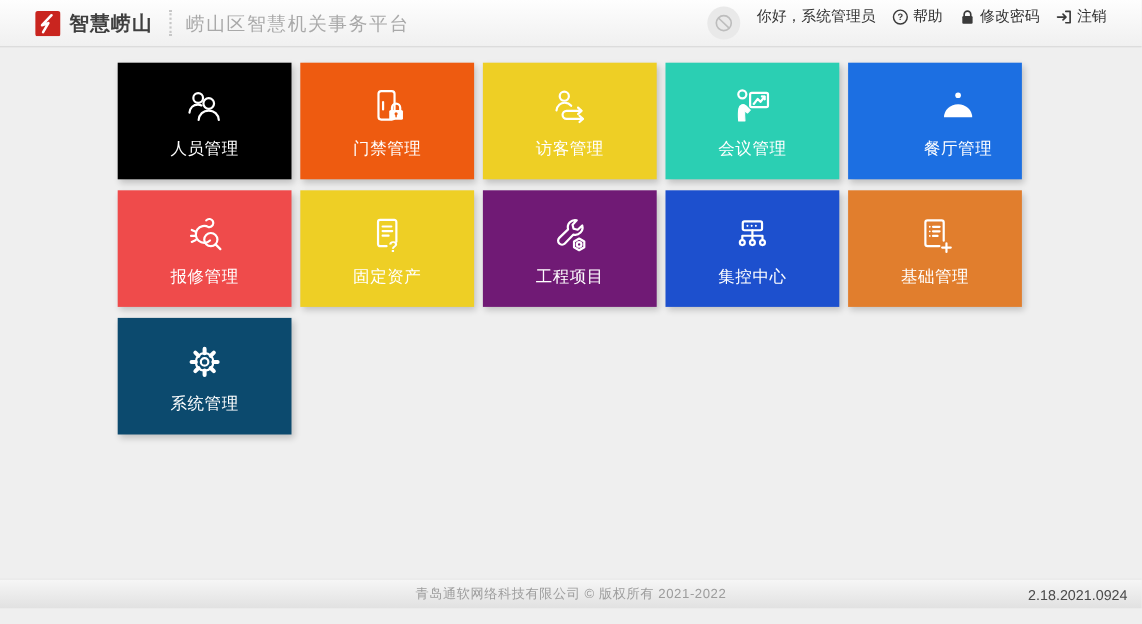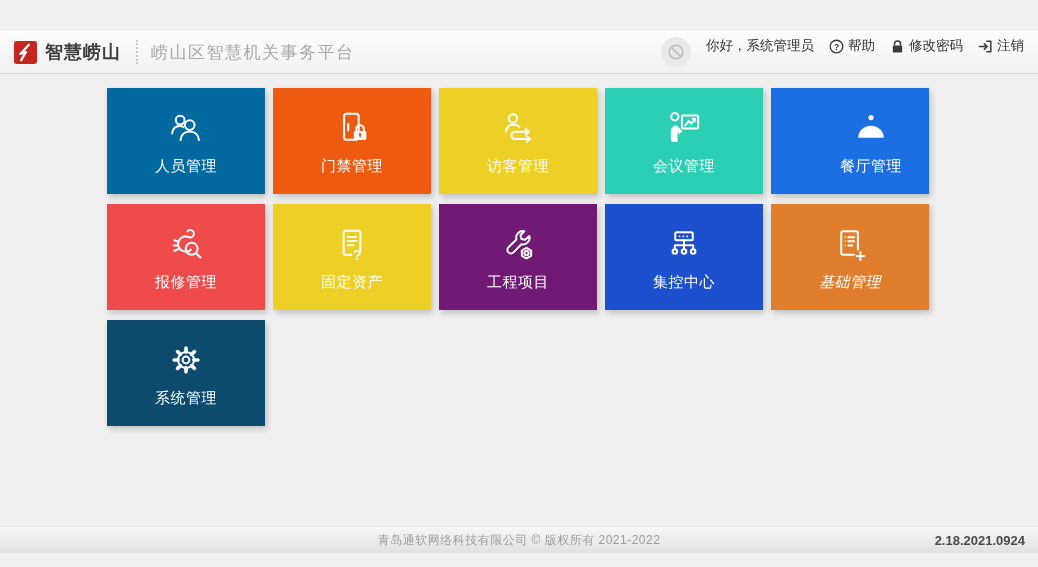--- a/index.html
+++ b/index.html
@@ -9,22 +9,21 @@
     background:#efefef;
     position:relative;
     overflow:hidden;
   }
   
   .header{
     height:43px;
     background:linear-gradient(#fefefe,#f0f0f0);
     border-bottom:1px solid #d8d8d8;
     display:flex;align-items:center;justify-content:space-between;
-    padding:0 14px;
-    margin-top:31px;
+    padding:0 32px;
   }
   .h-left{display:flex;align-items:center;}
   .logo{display:flex;align-items:center;gap:8px;}
   .logo-mark{width:23px;height:23px;display:block;}
   .logo-text{font-size:18px;font-weight:bold;color:#3f3f3f;letter-spacing:1px;}
   .dot-divider{border-left:2px dotted #c7c7c7;height:24px;margin:0 13px 0 15px;}
   .platform-title{font-size:17px;color:#a9a9a9;letter-spacing:1.5px;}
   .h-right{display:flex;align-items:flex-start;gap:15px;}
   .avatar{width:30px;height:30px;border-radius:50%;background:#e9e9e9;
     display:flex;align-items:center;justify-content:center;cursor:pointer;}
@@ -46,21 +45,21 @@
   .tile-icon svg{display:block;}
   .tile-label{color:#fff;font-size:15px;letter-spacing:.5px;}
   
   .footer{
     position:absolute;left:0;right:0;bottom:14px;height:27px;
     background:linear-gradient(#f6f6f6,#e1e1e1);
     border-top:1px solid #e8e8e8;
     display:flex;align-items:center;justify-content:center;
   }
   .copyright{font-size:12px;color:#9d9d9d;letter-spacing:.5px;}
-  .version{position:absolute;right:13px;font-size:13px;color:#4a4a4a;font-weight:bold;}
+  .version{position:absolute;right:13px;font-size:13px;color:#4a4a4a;}
 </style>
 </head>
 <body>
 
 <header class="header">
   <div class="h-left">
     <div class="logo">
       <svg class="logo-mark" viewBox="0 0 24 24">
         <rect x="0" y="0" width="24" height="24" rx="2.5" fill="#c9251f"></rect>
         <path d="M15.5,4 L6.5,13.5 l6,-2 -5,8.5" stroke="#fff" stroke-width="2.4" fill="none" stroke-linecap="round" stroke-linejoin="round"></path>
@@ -102,21 +101,21 @@
         <path d="M1.5,8 h7.8 M6.8,5.2 L9.7,8 6.8,10.8" fill="none" stroke="#3a3a3a" stroke-width="1.6" stroke-linecap="round" stroke-linejoin="round"></path>
       </svg>
       <span>注销</span>
     </a>
   </div>
 </header>
 
 <main class="main">
   <div class="grid">
 
-    <div class="tile" style="background: #0369a1; --tile-color: #cc0ba7;">
+    <div class="tile" style="background: #000000; --tile-color: #cc0ba7;">
       <span class="tile-icon">
         <svg width="40" height="40" viewBox="0 0 48 48" fill="none" stroke="#fff" stroke-width="2.4" stroke-linecap="round" stroke-linejoin="round">
           <circle cx="17" cy="14.5" r="5.3"></circle>
           <path d="M7.5,30.5 c0.6,-5.4 4.2,-8.8 9.2,-8.8 1.4,0 2.7,0.3 3.9,0.9"></path>
           <circle cx="28.5" cy="20.5" r="5.8"></circle>
           <path d="M17.5,38.5 c0.5,-6.3 5,-10.3 11,-10.3 c6,0 10.5,4 11,10.3"></path>
         </svg>
       </span>
       <span class="tile-label">人员管理</span>
     </div>
@@ -216,21 +215,21 @@
           <circle cx="27.8" cy="14.8" r="1.1" fill="#fff" stroke="none"></circle>
           <path d="M24,19.6 v6 M13,25.6 h22 M13,25.6 v4.6 M24,25.6 v4.6 M35,25.6 v4.6"></path>
           <circle cx="13" cy="33" r="2.7"></circle>
           <circle cx="24" cy="33" r="2.7"></circle>
           <circle cx="35" cy="33" r="2.7"></circle>
         </svg>
       </span>
       <span class="tile-label">集控中心</span>
     </div>
 
-    <div class="tile" style="background: rgb(225, 126, 45); font-style: italic; --tile-color: #e17e2d;">
+    <div class="tile" style="background: rgb(225, 126, 45); --tile-color: #e17e2d;">
       <span class="tile-icon">
         <svg width="40" height="40" viewBox="0 0 48 48" fill="none" stroke="#fff" stroke-width="2.4" stroke-linecap="round" stroke-linejoin="round">
           <path d="M33.5,31 V11 a2.3,2.3 0 0 0 -2.3,-2.3 H15.8 A2.3,2.3 0 0 0 13.5,11 v23.5 a2.3,2.3 0 0 0 2.3,2.3 h13"></path>
           <circle cx="18.3" cy="15.8" r="1" fill="#fff" stroke="none"></circle>
             <path d="M21.8,15.8 h7.2"></path>
           <circle cx="18.3" cy="20.8" r="1" fill="#fff" stroke="none"></circle>
             <path d="M21.8,20.8 h7.2"></path>
           <circle cx="18.3" cy="25.8" r="1" fill="#fff" stroke="none"></circle>
             <path d="M21.8,25.8 h5"></path>
           <path d="M31.8,38.5 h9.4 M36.5,33.8 v9.4"></path>

